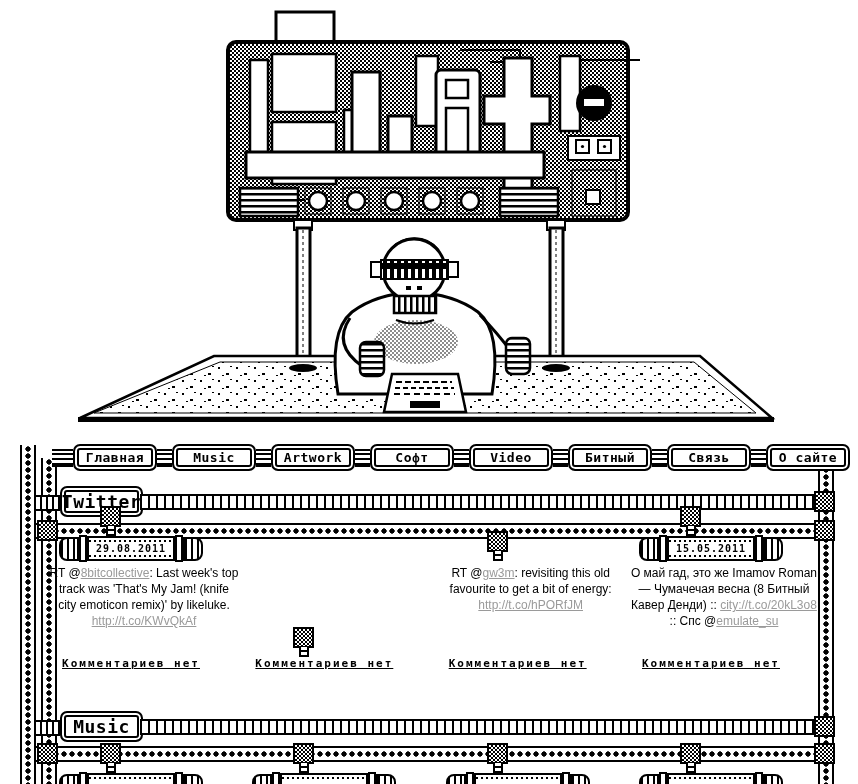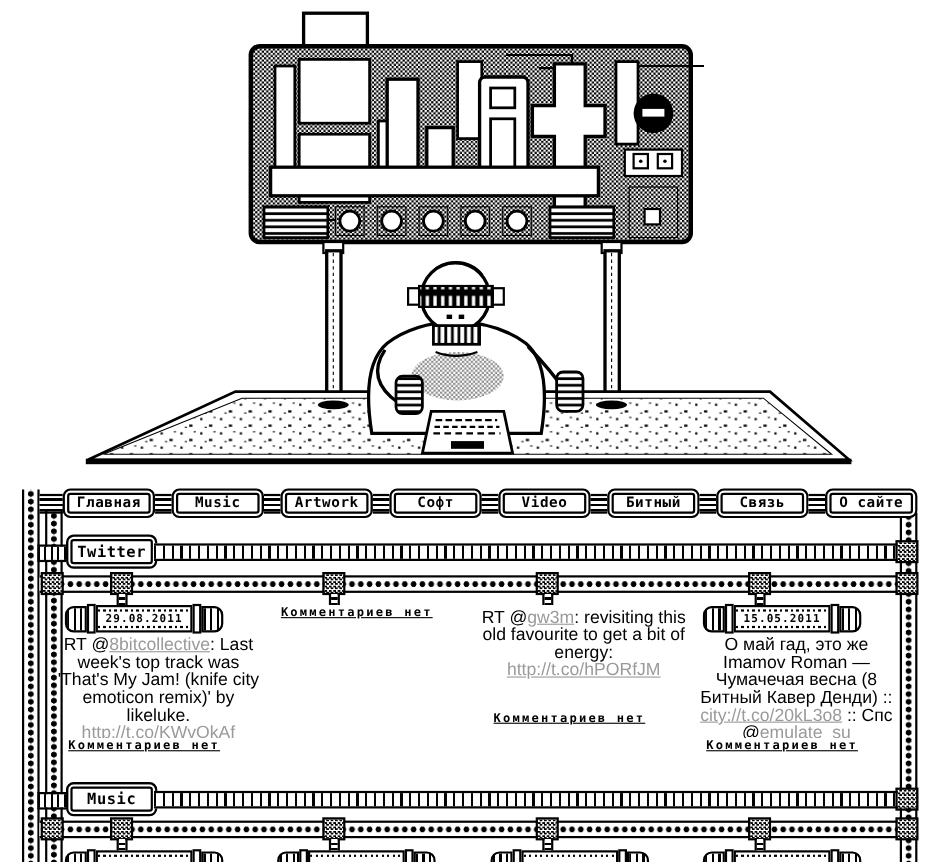--- a/index.html
+++ b/index.html
@@ -26,53 +26,53 @@
   .junction{position:absolute;width:17px;height:17px;border:2px solid #000;
     background:repeating-conic-gradient(#000 0% 25%,#fff 0% 50%) 0 0/4px 4px;}
   .j-tw1R{left:814px;top:491px;} .j-tw2L{left:37px;top:520px;} .j-tw2R{left:814px;top:520px;}
   .j-mu1R{left:814px;top:716px;} .j-mu2L{left:37px;top:743px;} .j-mu2R{left:814px;top:743px;}
 
   .stubL{position:absolute;left:34px;width:26px;height:12px;border-top:2px solid #000;border-bottom:2px solid #000;
     background-image:repeating-linear-gradient(90deg,#000 0 2px,#fff 2px 6px);}
   .stub-tw{top:495px;} .stub-mu{top:720px;}
 
   
-  .navrow{position:absolute;left:36px;top:444px;width:798px;height:27px;display:flex;align-items:center;text-align:right;}
+  .navrow{position:absolute;left:52px;top:444px;width:798px;height:27px;display:flex;align-items:center;text-align:right;}
   .coupler{flex:0 0 15px;height:14px;border-top:2px solid #000;border-bottom:2px solid #000;
     background-image:repeating-linear-gradient(0deg,#000 0 2px,#fff 2px 5px);}
   .coupler.stub{flex:0 0 21px;}
   .pixbtn{box-sizing:border-box;border:2px solid #000;border-radius:7px;background:#fff;
     box-shadow:inset 0 0 0 2px #fff,inset 0 0 0 4px #000;
     display:flex;align-items:center;justify-content:center;cursor:pointer;
     font-family:"DejaVu Sans Mono",monospace;font-weight:bold;color:#000;}
   .navbtn{flex:0 0 84px;height:27px;font-size:13px;letter-spacing:0.5px;}
-  .seclabel{position:absolute;left:60px;width:83px;height:31px;font-size:14px;letter-spacing:0.5px;text-align:center;}
+  .seclabel{position:absolute;left:60px;width:83px;height:31px;font-size:18px;letter-spacing:0.5px;text-align:center;}
   .seclabel.twitterL{top:486px;} .seclabel.musicL{top:711px;}
 
   
   .cards{position:absolute;left:36px;width:770px;display:flex;justify-content:space-between;}
-  .cards.twrow{top:550px;} .cards.murow{top:773px;}
+  .cards.twrow{top:536px;align-items:flex-end;} .cards.murow{top:773px;}
   .card{position:relative;width:190px;display:flex;flex-direction:column;align-items:center;}
   .drop{position:absolute;top:-11px;left:calc(50% - 25px);width:6px;height:11px;
     border-left:2px solid #000;border-right:2px solid #000;
     background-image:repeating-linear-gradient(0deg,#000 0 2px,#fff 2px 5px);}
   .drop-j{position:absolute;top:-30px;left:calc(50% - 31px);}
   .plate{display:flex;align-items:center;height:25px;}
   .coil{width:16px;height:20px;border:2px solid #000;background:#fff;
     background-image:repeating-linear-gradient(90deg,#000 0 2px,#fff 2px 6px);}
   .coil.cl{border-radius:8px 0 0 8px;} .coil.cr{border-radius:0 8px 8px 0;}
   .cap{width:4px;height:23px;border:2px solid #000;background:#fff;}
   .plate-body{box-sizing:border-box;width:88px;height:25px;border:2px solid #000;background:#fff;
     display:flex;align-items:center;justify-content:center;
     font-family:"DejaVu Sans Mono",monospace;font-weight:bold;font-size:10px;letter-spacing:1px;color:#000;
     background-image:repeating-linear-gradient(90deg,#000 0 2px,transparent 2px 5px),
                      repeating-linear-gradient(90deg,#000 0 2px,transparent 2px 5px);
     background-size:100% 2px,100% 2px;background-position:0 2px,0 17px;background-repeat:no-repeat;}
   .card-text{margin-top:4px;height:92px;overflow:hidden;width:190px;
-    font-size:16px;line-height:16px;text-align:center;color:#000;margin-left:26px;}
+    font-size:12px;line-height:16px;text-align:center;color:#000;margin-left:26px;}
   .tlink{color:#9a9a9a;text-decoration:underline;cursor:pointer;}
   .comments{font-family:"DejaVu Sans Mono",monospace;font-weight:bold;font-size:11px;letter-spacing:2px;
     color:#000;cursor:pointer;white-space:nowrap;}
 </style>
 </head>
 <body>
 
 <div class="stage">
 
   <svg width="858" height="432" viewBox="0 0 858 432" style="position:absolute;left:0;top:0;">

